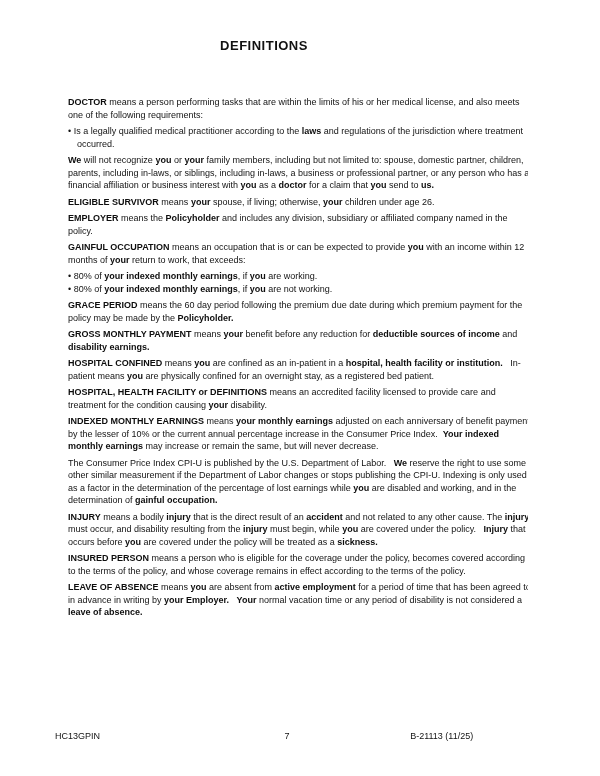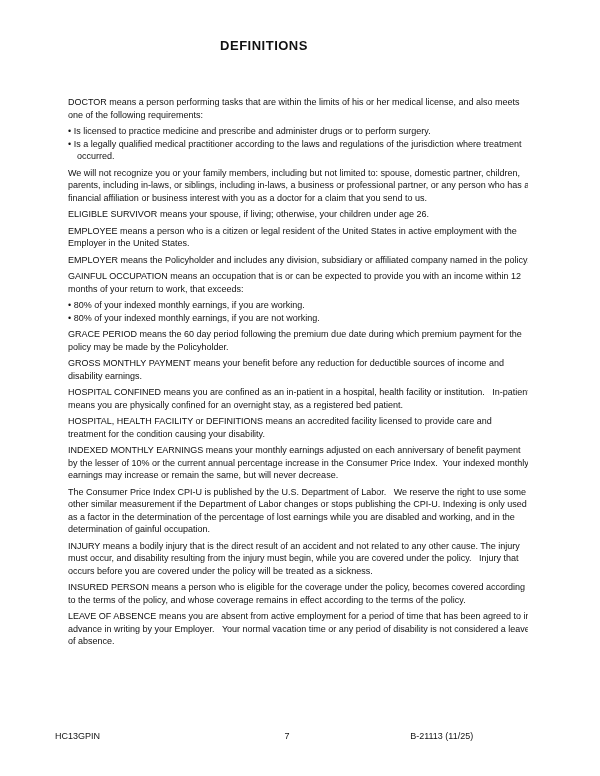--- a/index.html
+++ b/index.html
@@ -36,21 +36,21 @@
   .doc-body p { white-space: pre-wrap; }
   .para {
     margin: 4px 0;
   }
   .para:first-child { margin-top: 0; }
   .bullet {
     margin: 0;
     padding-left: 9px;
     text-indent: -9px;
   }
-  b { font-weight: normal; color: #0e0e0e; }
+  b { font-weight: bold; color: #0e0e0e; }
   .page-footer {
     position: absolute;
     top: 731px;
     left: 55px;
     width: 464px;
     display: flex;
     align-items: baseline;
     font-size: 9px;
   }
   .footer-left  { flex: 1; text-align: left; }
@@ -58,25 +58,23 @@
   .footer-right { flex: 1; text-align: center; }
 </style>
 </head>
 <body>
 
 <div class="page">
   <h1 class="page-title">DEFINITIONS</h1>
 
   <main class="doc-body">
       <p class="para"><b>DOCTOR</b><span> means a person performing tasks that are within the limits of his or her medical license, and also meets one of the following requirements:</span></p>
-      <p class="bullet">• <span>Is licensed to practice medicine and prescribe and administer drugs or to perform surgery.</span></p>
       <p class="bullet">• <span>Is a legally qualified medical practitioner according to the </span><b>laws</b><span> and regulations of the jurisdiction where treatment occurred.</span></p>
       <p class="para"><b>We</b><span> will not recognize </span><b>you</b><span> or </span><b>your</b><span> family members, including but not limited to: spouse, domestic partner, children, parents, including in-laws, or siblings, including in-laws, a business or professional partner, or any person who has a financial affiliation or business interest with </span><b>you</b><span> as a </span><b>doctor</b><span> for a claim that </span><b>you</b><span> send to </span><b>us.</b></p>
       <p class="para"><b>ELIGIBLE SURVIVOR</b><span> means </span><b>your</b><span> spouse, if living; otherwise, </span><b>your</b><span> children under age 26.</span></p>
-      <p class="para"><b>EMPLOYEE</b><span> means a person who is a citizen or legal resident of the United States in </span><b>active employment</b><span> with the </span><b>Employer</b><span> in the United States.</span></p>
       <p class="para"><b>EMPLOYER</b><span> means the </span><b>Policyholder</b><span> and includes any division, subsidiary or affiliated company named in the policy.</span></p>
       <p class="para"><b>GAINFUL OCCUPATION</b><span> means an occupation that is or can be expected to provide </span><b>you</b><span> with an income within 12 months of </span><b>your</b><span> return to work, that exceeds:</span></p>
       <p class="bullet">• <span>80% of </span><b>your indexed monthly earnings</b><span>, if </span><b>you</b><span> are working.</span></p>
       <p class="bullet">• <span>80% of </span><b>your indexed monthly earnings</b><span>, if </span><b>you</b><span> are not working.</span></p>
       <p class="para"><b>GRACE PERIOD</b><span> means the 60 day period following the premium due date during which premium payment for the policy may be made by the </span><b>Policyholder.</b></p>
       <p class="para"><b>GROSS MONTHLY PAYMENT</b><span> means </span><b>your</b><span> benefit before any reduction for </span><b>deductible sources of income</b><span> and </span><b>disability earnings.</b></p>
       <p class="para"><b>HOSPITAL CONFINED</b><span> means </span><b>you</b><span> are confined as an in-patient in a </span><b>hospital, health facility or institution.</b><span>   In-patient means </span><b>you</b><span> are physically confined for an overnight stay, as a registered bed patient.</span></p>
       <p class="para"><b>HOSPITAL, HEALTH FACILITY or DEFINITIONS</b><span> means an accredited facility licensed to provide care and treatment for the condition causing </span><b>your</b><span> disability.</span></p>
       <p class="para"><b>INDEXED MONTHLY EARNINGS</b><span> means </span><b>your monthly earnings</b><span> adjusted on each anniversary of benefit payment by the lesser of 10% or the current annual percentage increase in the Consumer Price Index.  </span><b>Your indexed monthly earnings</b><span> may increase or remain the same, but will never decrease.</span></p>
       <p class="para"><span>The Consumer Price Index CPI-U is published by the U.S. Department of Labor.   </span><b>We</b><span> reserve the right to use some other similar measurement if the Department of Labor changes or stops publishing the CPI-U. Indexing is only used as a factor in the determination of the percentage of lost earnings while </span><b>you</b><span> are disabled and working, and in the determination of </span><b>gainful occupation.</b></p>

